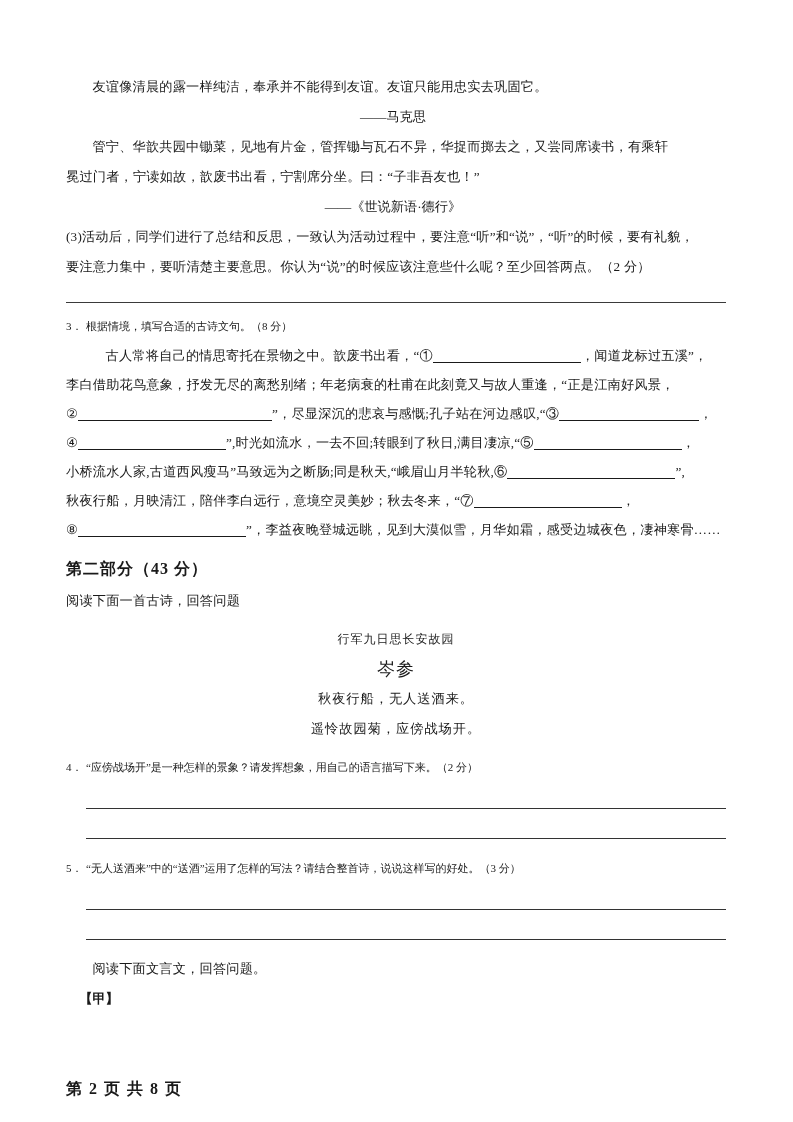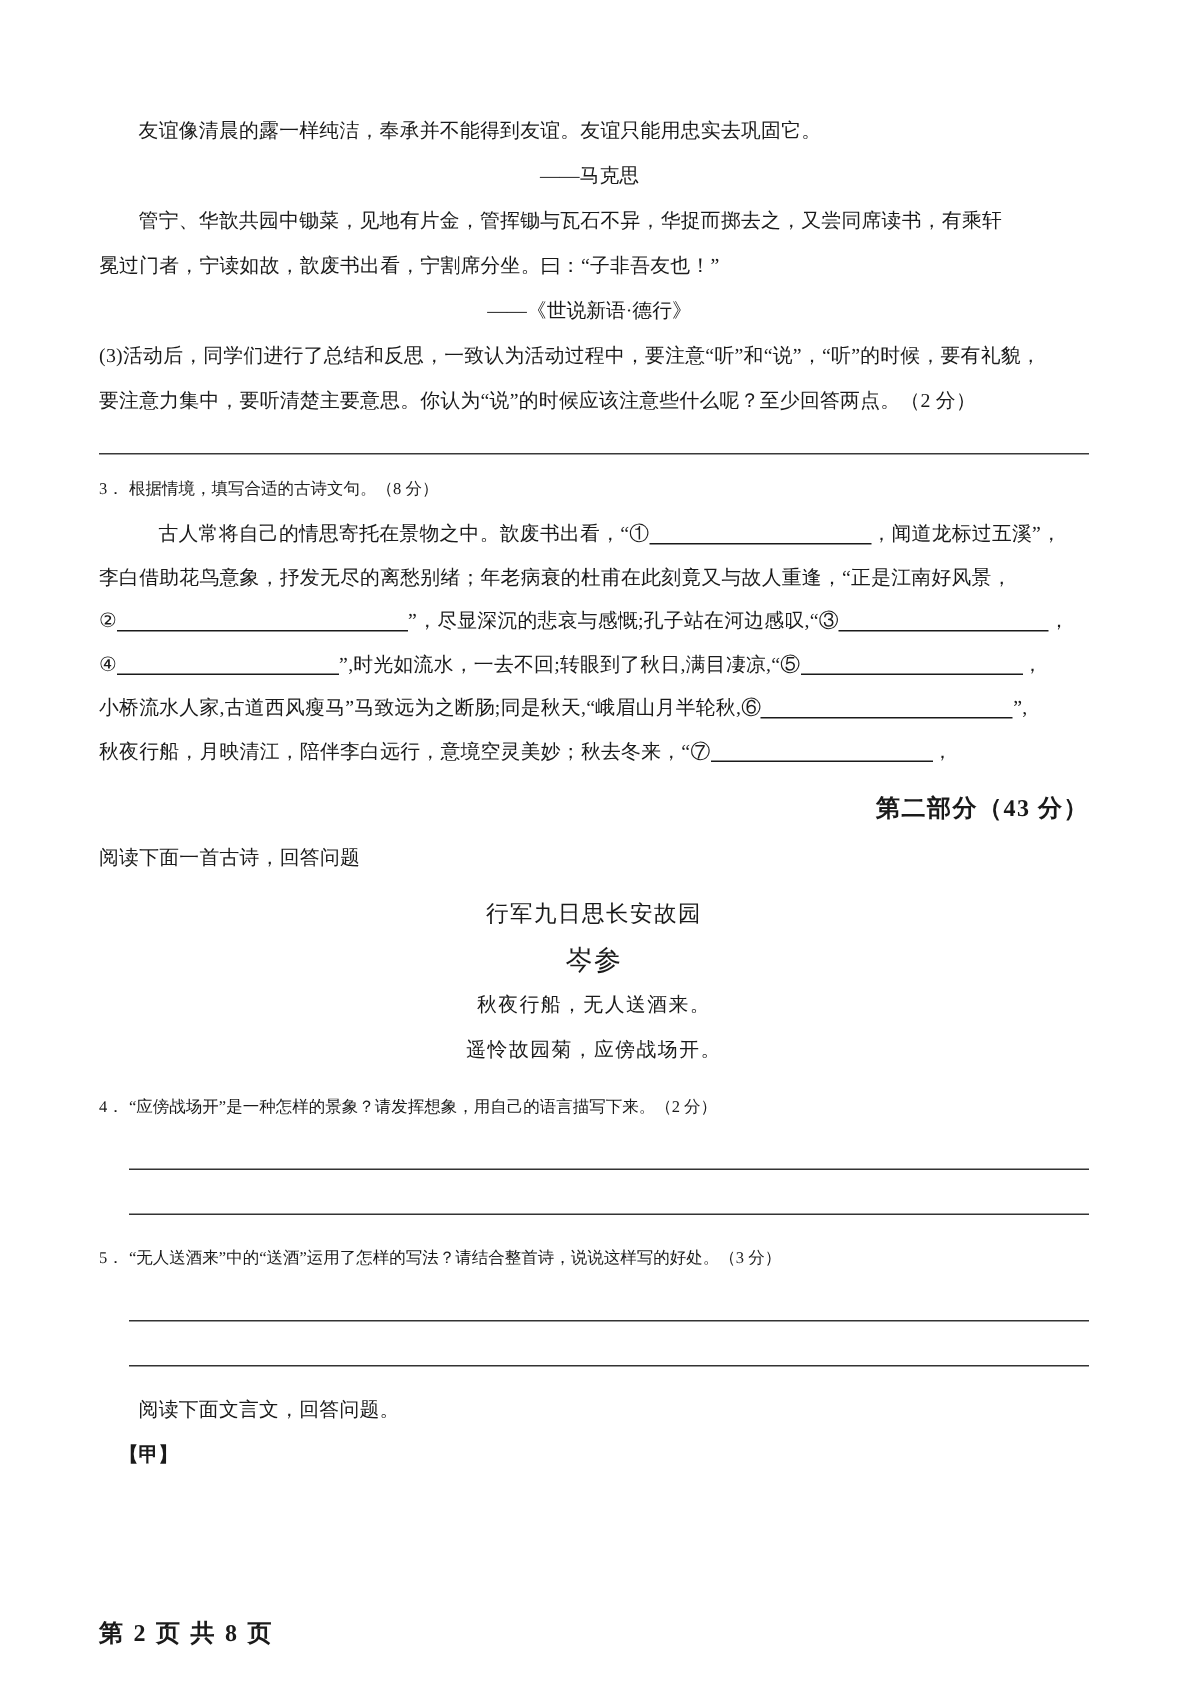--- a/index.html
+++ b/index.html
@@ -60,32 +60,32 @@
 
   .hr-sep {
     border: none;
     border-top: 1px solid #3a3a3a;
     margin: 0;
     width: 100%;
   }
 
   
   .sec-title {
-    text-align: right;
+    text-align: left;
     font-size: 16px;
     font-weight: bold;
     font-family: "Liberation Serif", "DejaVu Serif", serif;
     line-height: 34px;
     letter-spacing: 1px;
   }
 
   
   .poem-title {
     text-align: center;
-    font-size: 15px;
+    font-size: 12px;
     line-height: 30px;
     letter-spacing: 1px;
   }
   .poem-author {
     text-align: center;
     font-size: 18px;
     line-height: 30px;
     letter-spacing: 1px;
   }
   .poem-line {
@@ -153,20 +153,21 @@
       <span class="qnum">3．</span><span>根据情境，填写合适的古诗文句。（8 分）</span>
     </div>
 
     <div id="q3-lines">
         <div class="para tight" style="text-indent: 3em;"><span>古人常将自己的情思寄托在景物之中。歆废书出看，“①</span><span class="ul" style="width: 148px;"></span><span>，闻道龙标过五溪”，</span></div>
         <div class="para tight"><span>李白借助花鸟意象，抒发无尽的离愁别绪；年老病衰的杜甫在此刻竟又与故人重逢，“正是江南好风景，</span></div>
         <div class="para tight"><span>②</span><span class="ul" style="width: 194px;"></span><span>”，尽显深沉的悲哀与感慨;孔子站在河边感叹,“③</span><span class="ul" style="width: 140px;"></span><span>，</span></div>
         <div class="para tight"><span>④</span><span class="ul" style="width: 148px;"></span><span>”,时光如流水，一去不回;转眼到了秋日,满目凄凉,“⑤</span><span class="ul" style="width: 148px;"></span><span>，</span></div>
         <div class="para tight"><span>小桥流水人家,古道西风瘦马”马致远为之断肠;同是秋天,“峨眉山月半轮秋,⑥</span><span class="ul" style="width: 168px;"></span><span>”,</span></div>
         <div class="para tight"><span>秋夜行船，月映清江，陪伴李白远行，意境空灵美妙；秋去冬来，“⑦</span><span class="ul" style="width: 148px;"></span><span>，</span></div>
+        <div class="para tight"><span>⑧</span><span class="ul" style="width: 168px;"></span><span>”，李益夜晚登城远眺，见到大漠似雪，月华如霜，感受边城夜色，凄神寒骨……</span></div>
       </div>
 
     <div class="spacer8"></div>
     <div class="sec-title">第二部分（43 分）</div>
 
     <div class="para">阅读下面一首古诗，回答问题</div>
 
     <div class="spacer8"></div>
     <div class="poem-title">行军九日思长安故园</div>
     <div class="poem-author">岑参</div>

